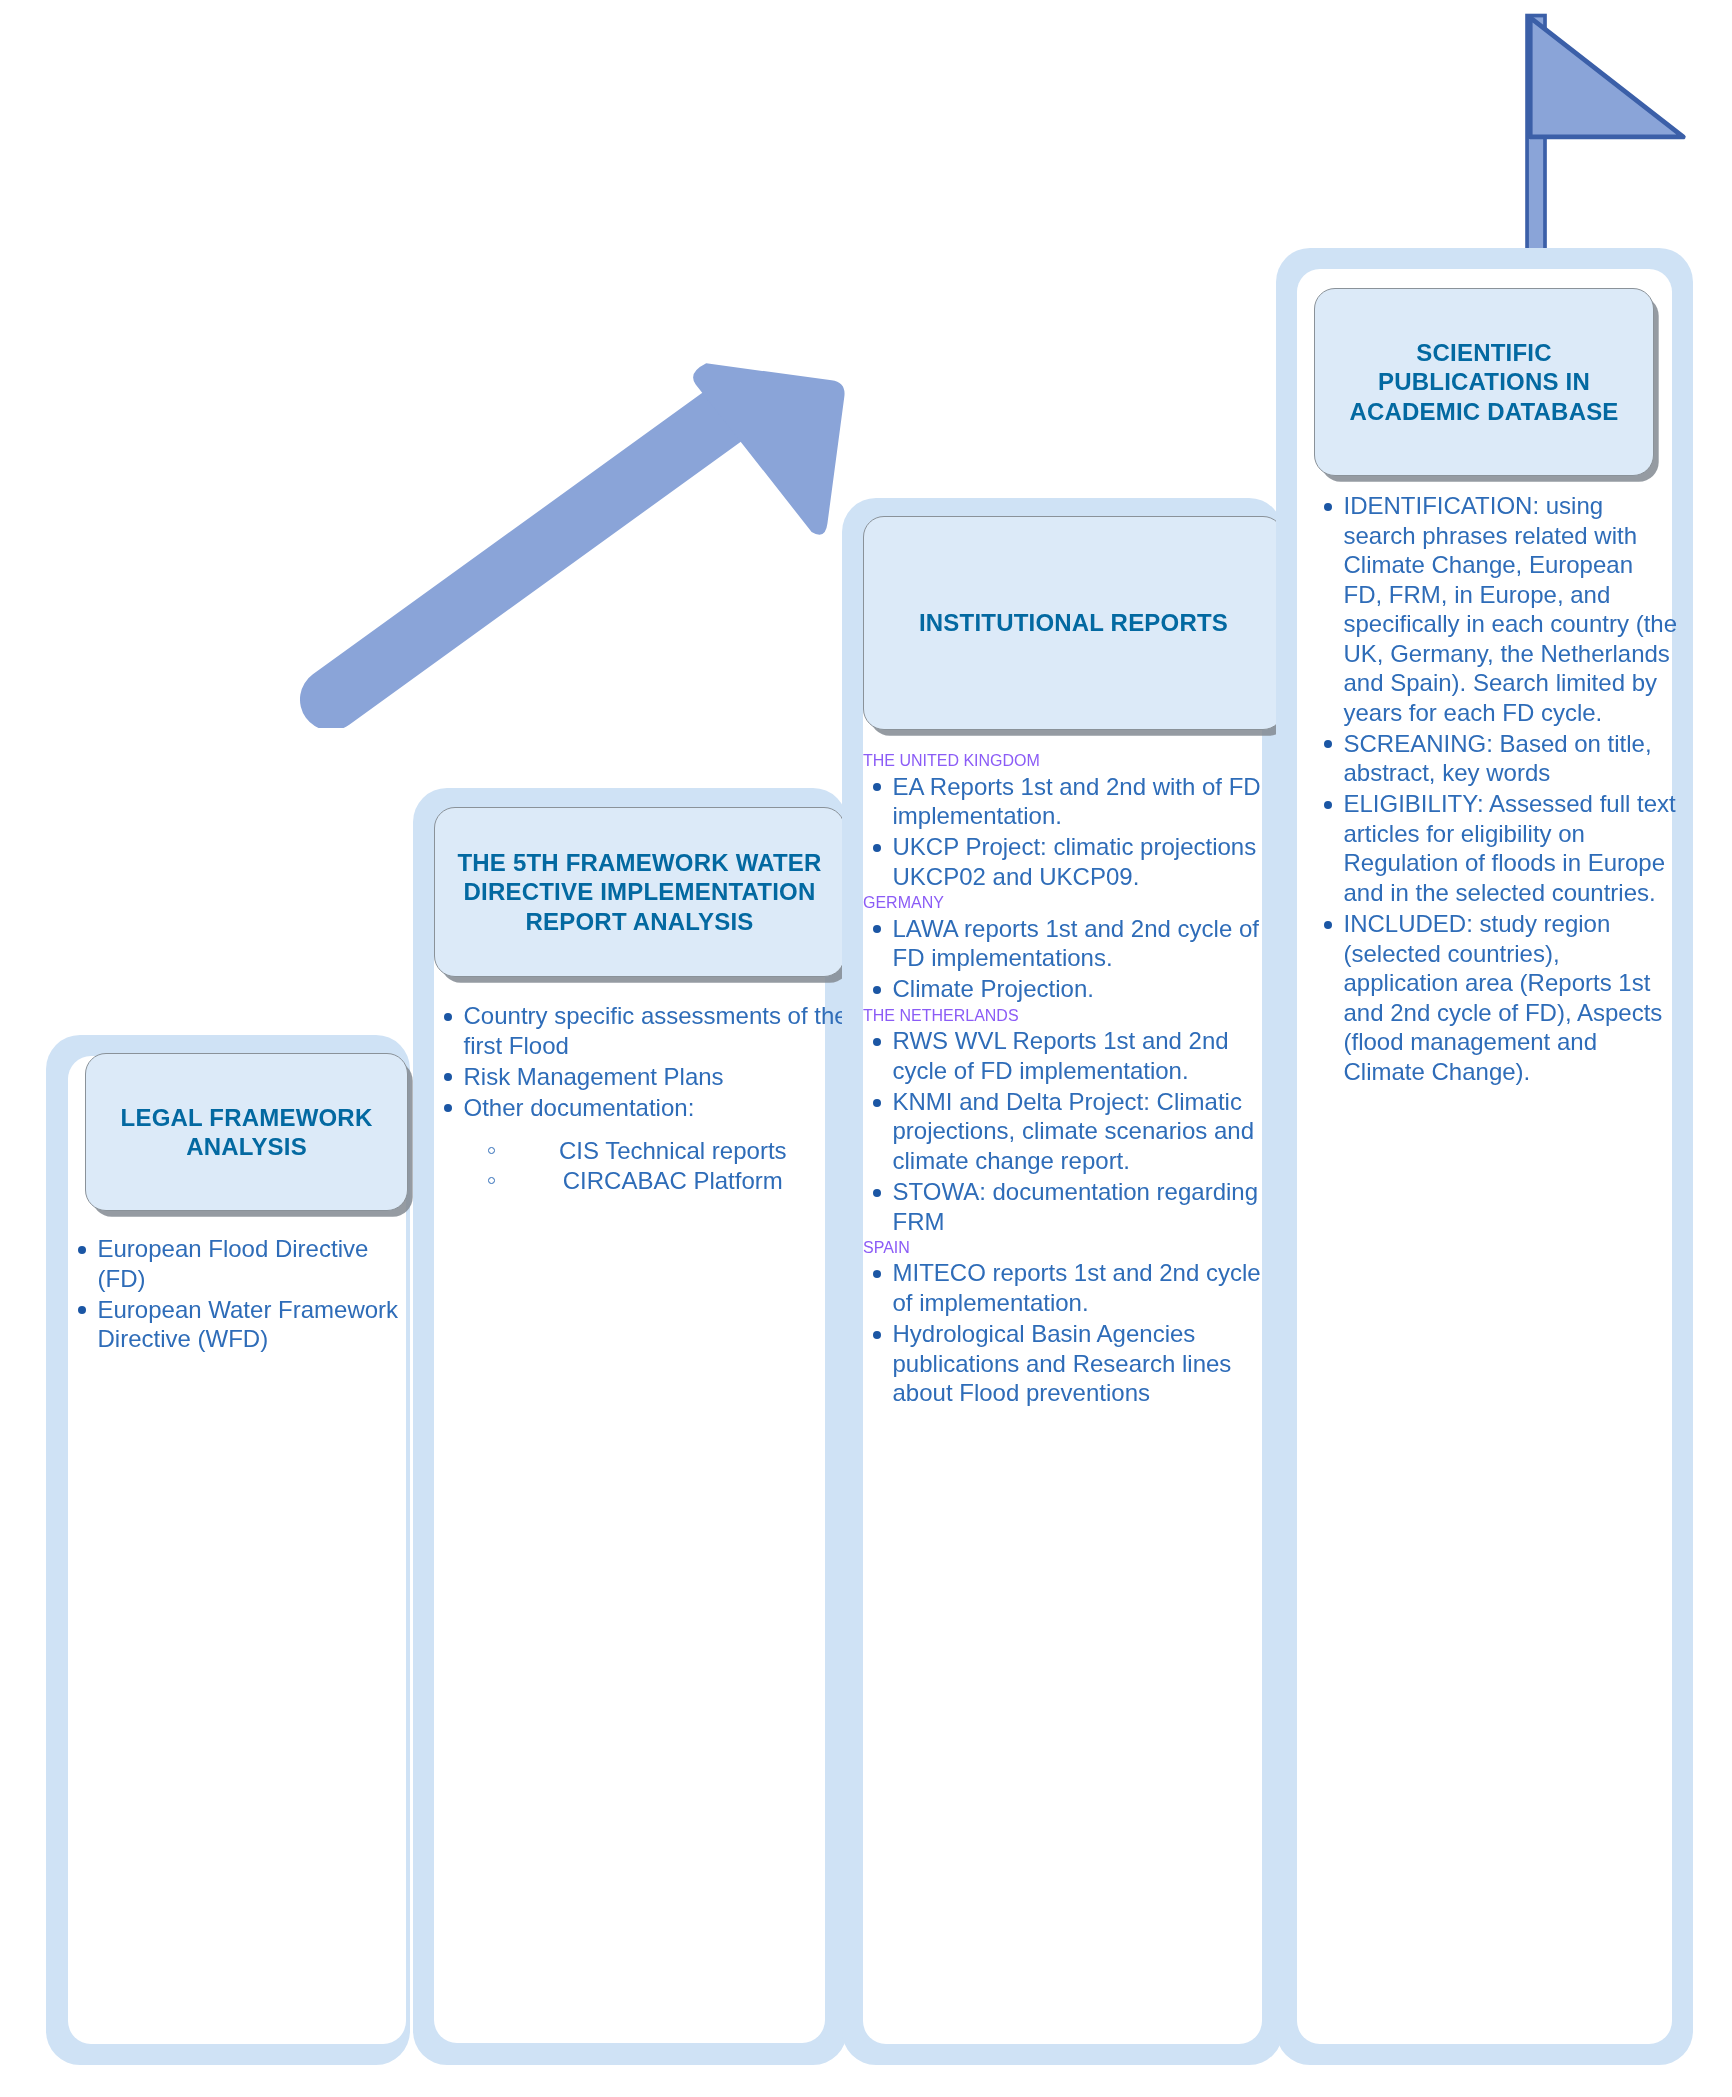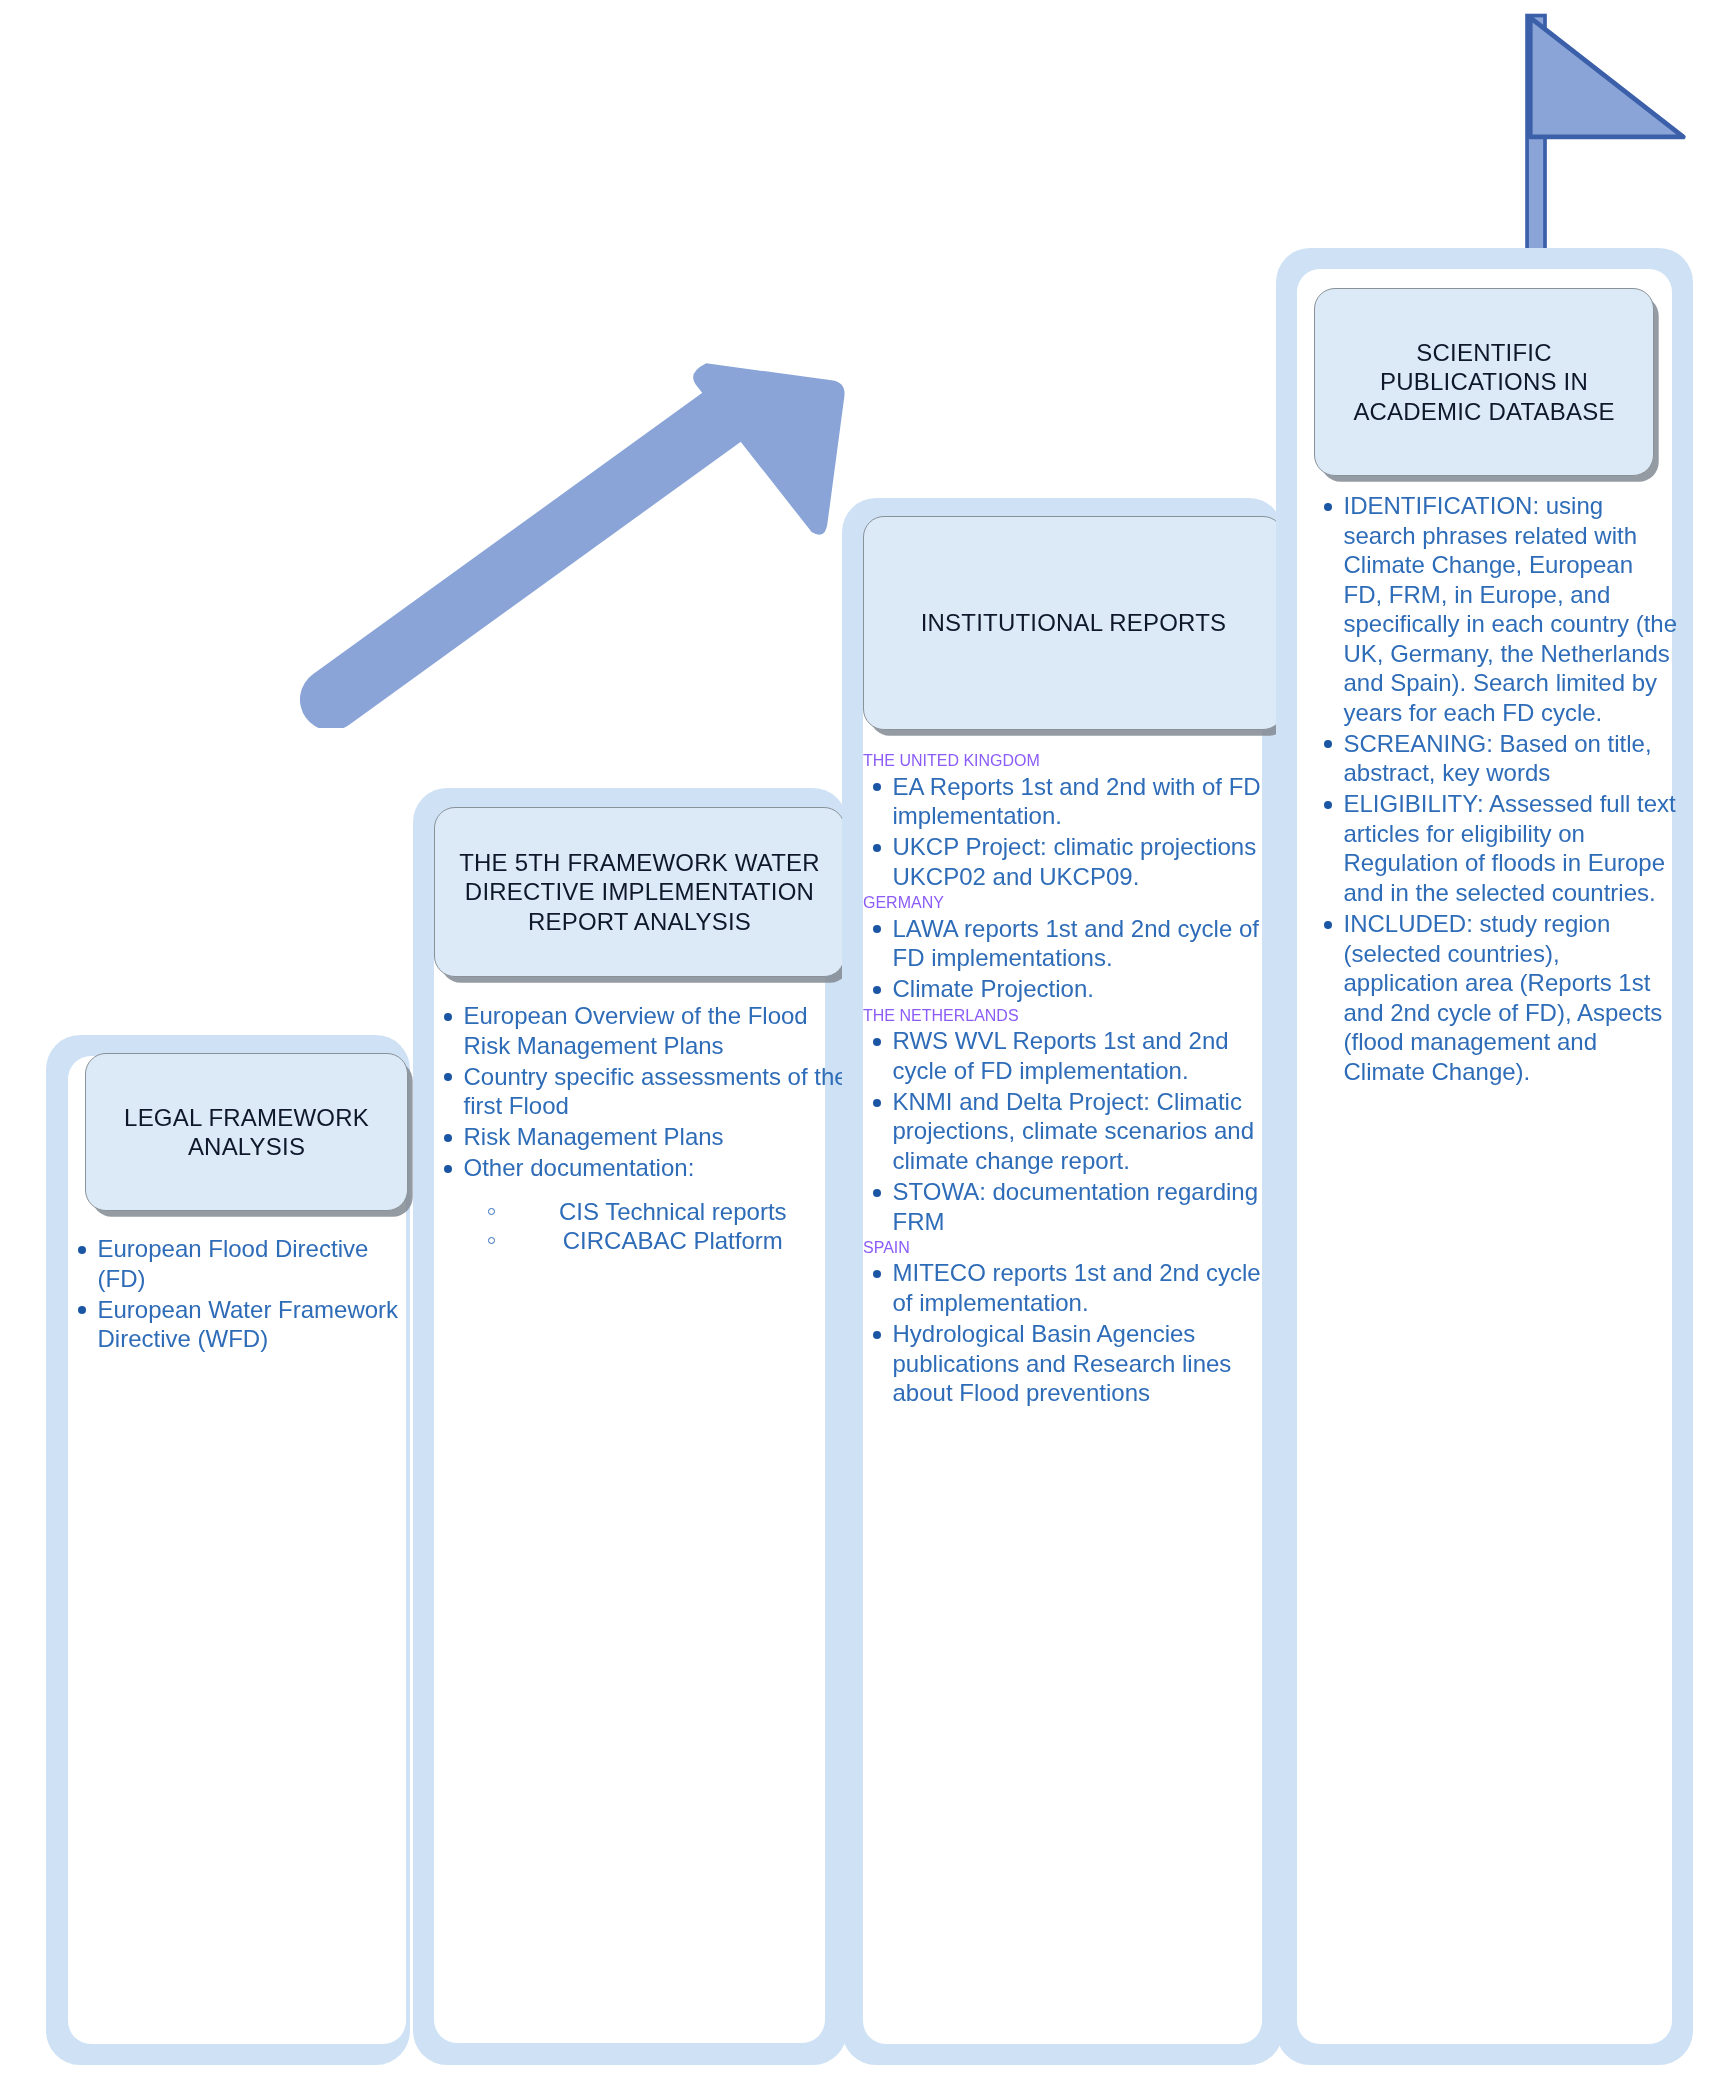--- a/index.html
+++ b/index.html
@@ -9,22 +9,22 @@
   
   .col{position:absolute;box-sizing:border-box;}
   .col-backdrop{position:absolute;background:#cfe2f5;border-radius:34px;}
   .col-panel{position:absolute;background:#ffffff;border-radius:23px;}
 
   
   .head-card{position:absolute;box-sizing:border-box;
       background:#dceaf8;border:1.6px solid #8a9299;border-radius:21px;
       box-shadow:5.8px 6.9px 0 -1.1px rgba(130,138,146,.85);
       display:flex;align-items:center;justify-content:center;text-align:center;}
-  .head-card span{display:block;color:#0f172a;font-size:24px;line-height:1.21;
-      letter-spacing:0.2px;font-weight:400;}
+  .head-card span{display:block;color:#0369a1;font-size:24px;line-height:1.21;
+      letter-spacing:0.2px;font-weight:700;}
 
   
   .body-area{position:absolute;box-sizing:border-box;color:#2e6cb8;}
   .sec-head{color:#8b5cf6;font-size:16px;line-height:1.23;margin:0 0 1.1px 0;}
   ul.lvl1{list-style:none;margin:0 0 0 0;padding:0;}
   ul.lvl1>li{position:relative;padding-left:29.5px;margin:0 0 1.6px 0;
       color:#2e6cb8;font-size:24px;line-height:1.23;}
   ul.lvl1>li:before{content:"";position:absolute;left:9.5px;top:11.6px;
       width:8px;height:8px;border-radius:50%;background:#1b56a4;}
   ul.lvl2{list-style:none;margin:14px;padding:0;text-align:center;}
@@ -76,23 +76,20 @@
 <div class="col">
   <div class="col-backdrop" style="left:413px;top:788px;width:434px;height:1277px;"></div>
   <div class="col-panel" style="left:434px;top:809px;width:391px;height:1234px;"></div>
 
   <div class="head-card" style="left:434px;top:807px;width:411px;height:170px;padding:0 12.7px;">
     <span>THE 5TH FRAMEWORK WATER DIRECTIVE IMPLEMENTATION REPORT ANALYSIS</span>
   </div>
 
   <div class="body-area" style="left:434px;top:1001px;width:417px;">
     <ul class="lvl1">
-      <li>
-        <span>European Overview of the Flood Risk Management Plans</span>
-      </li>
       <li>
         <span>Country specific assessments of the first Flood</span>
       </li>
       <li>
         <span>Risk Management Plans</span>
       </li>
       <li>
         <span>Other documentation:</span>
         <ul class="lvl2 indent">
           <li>

